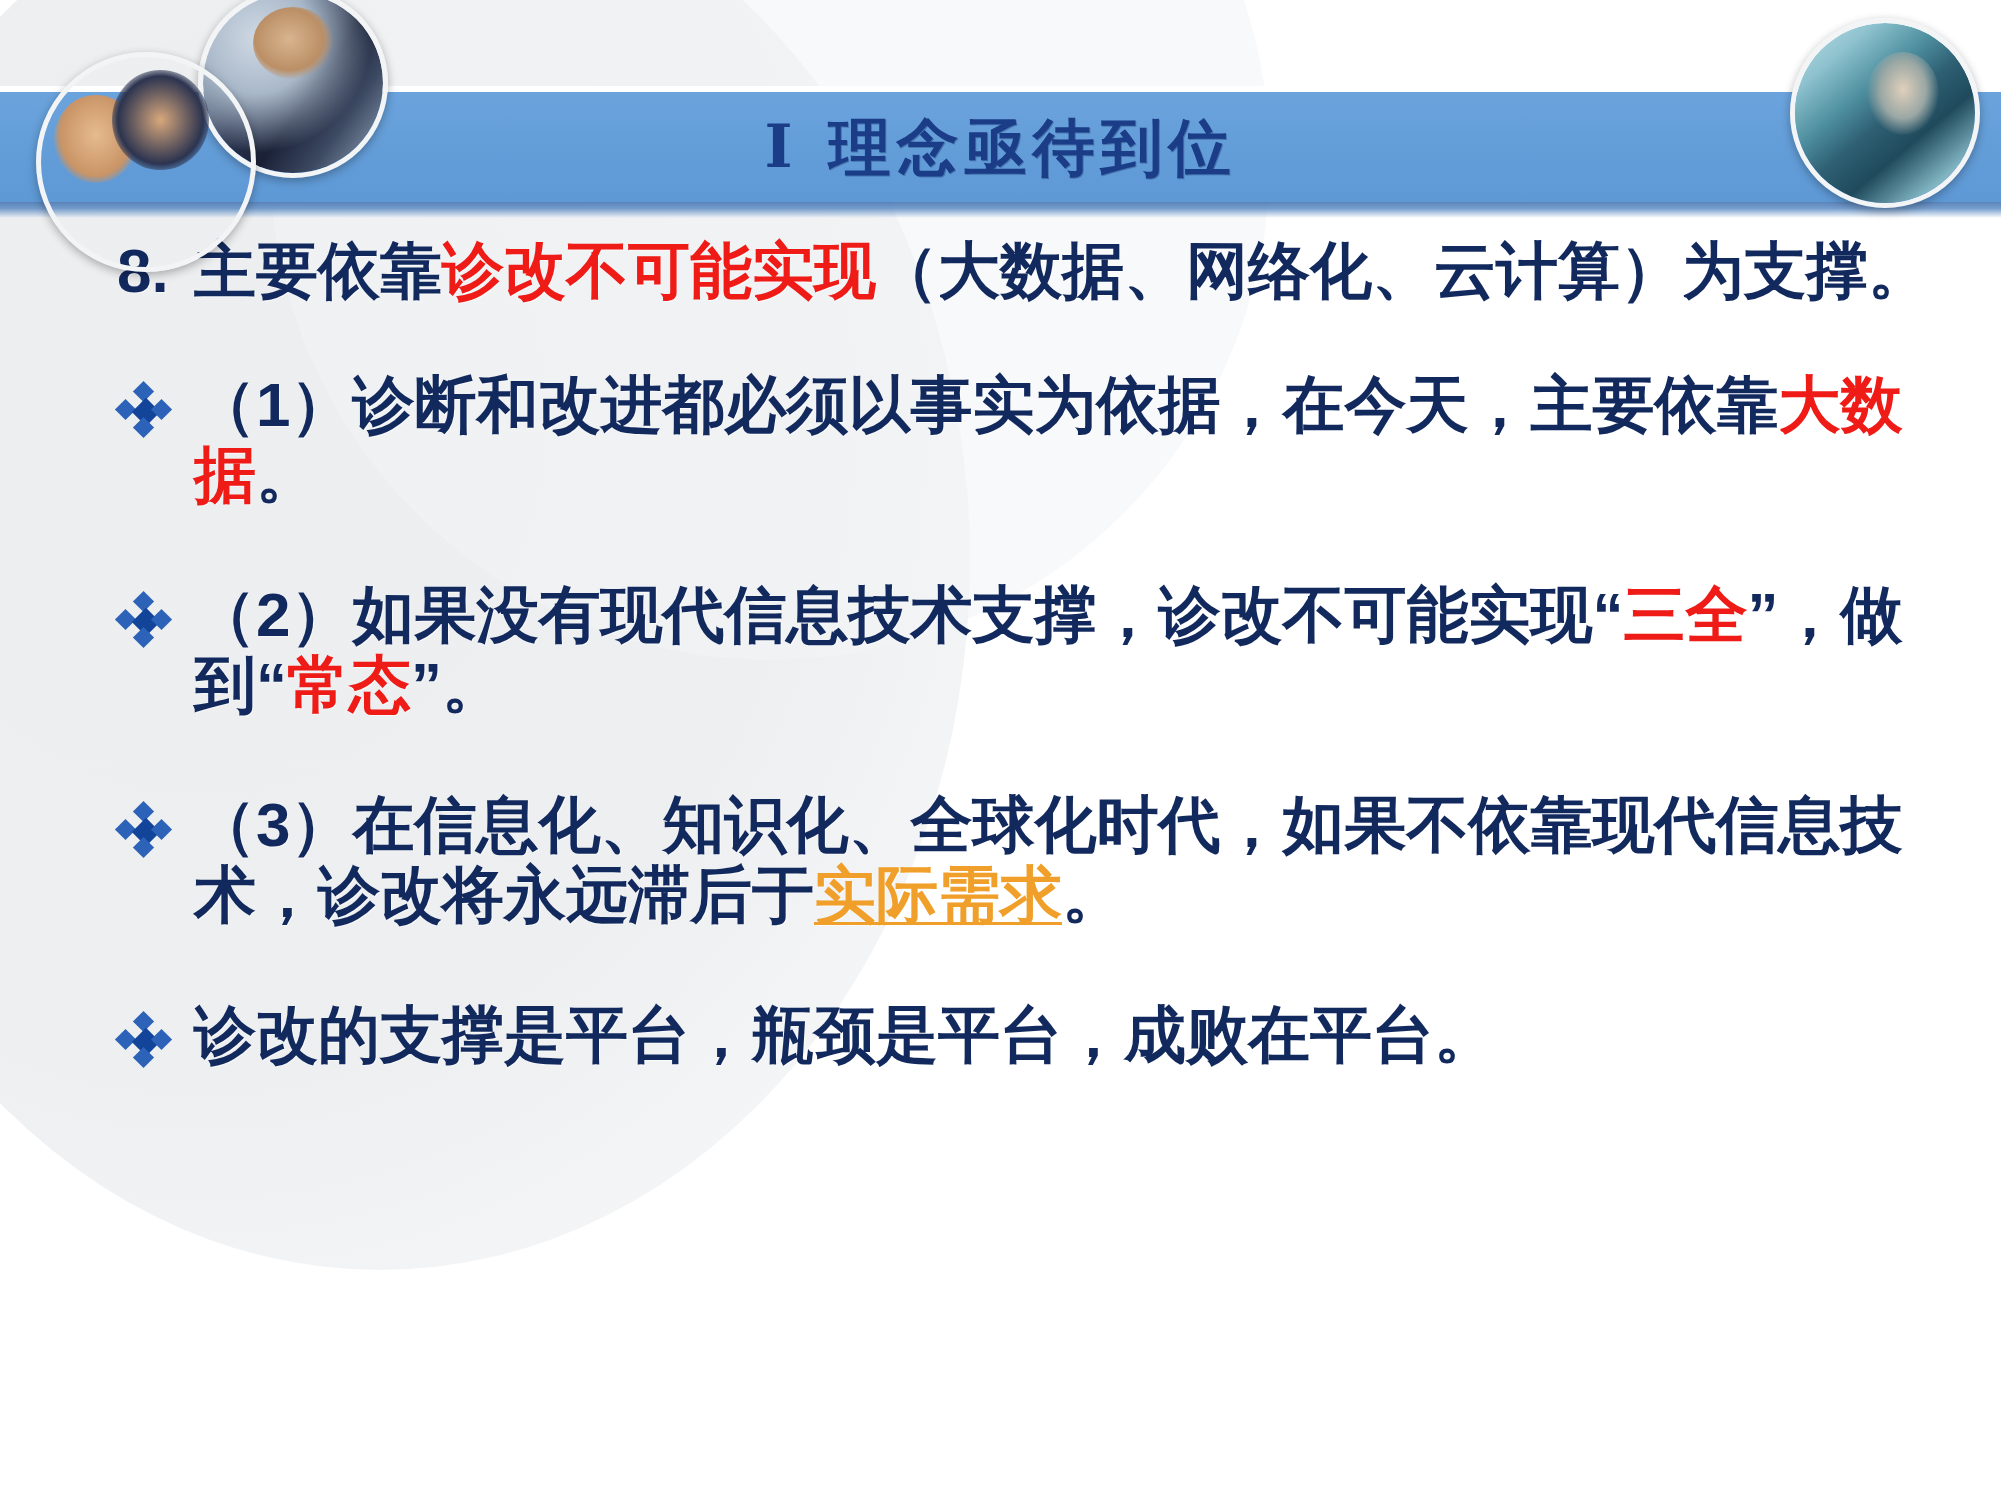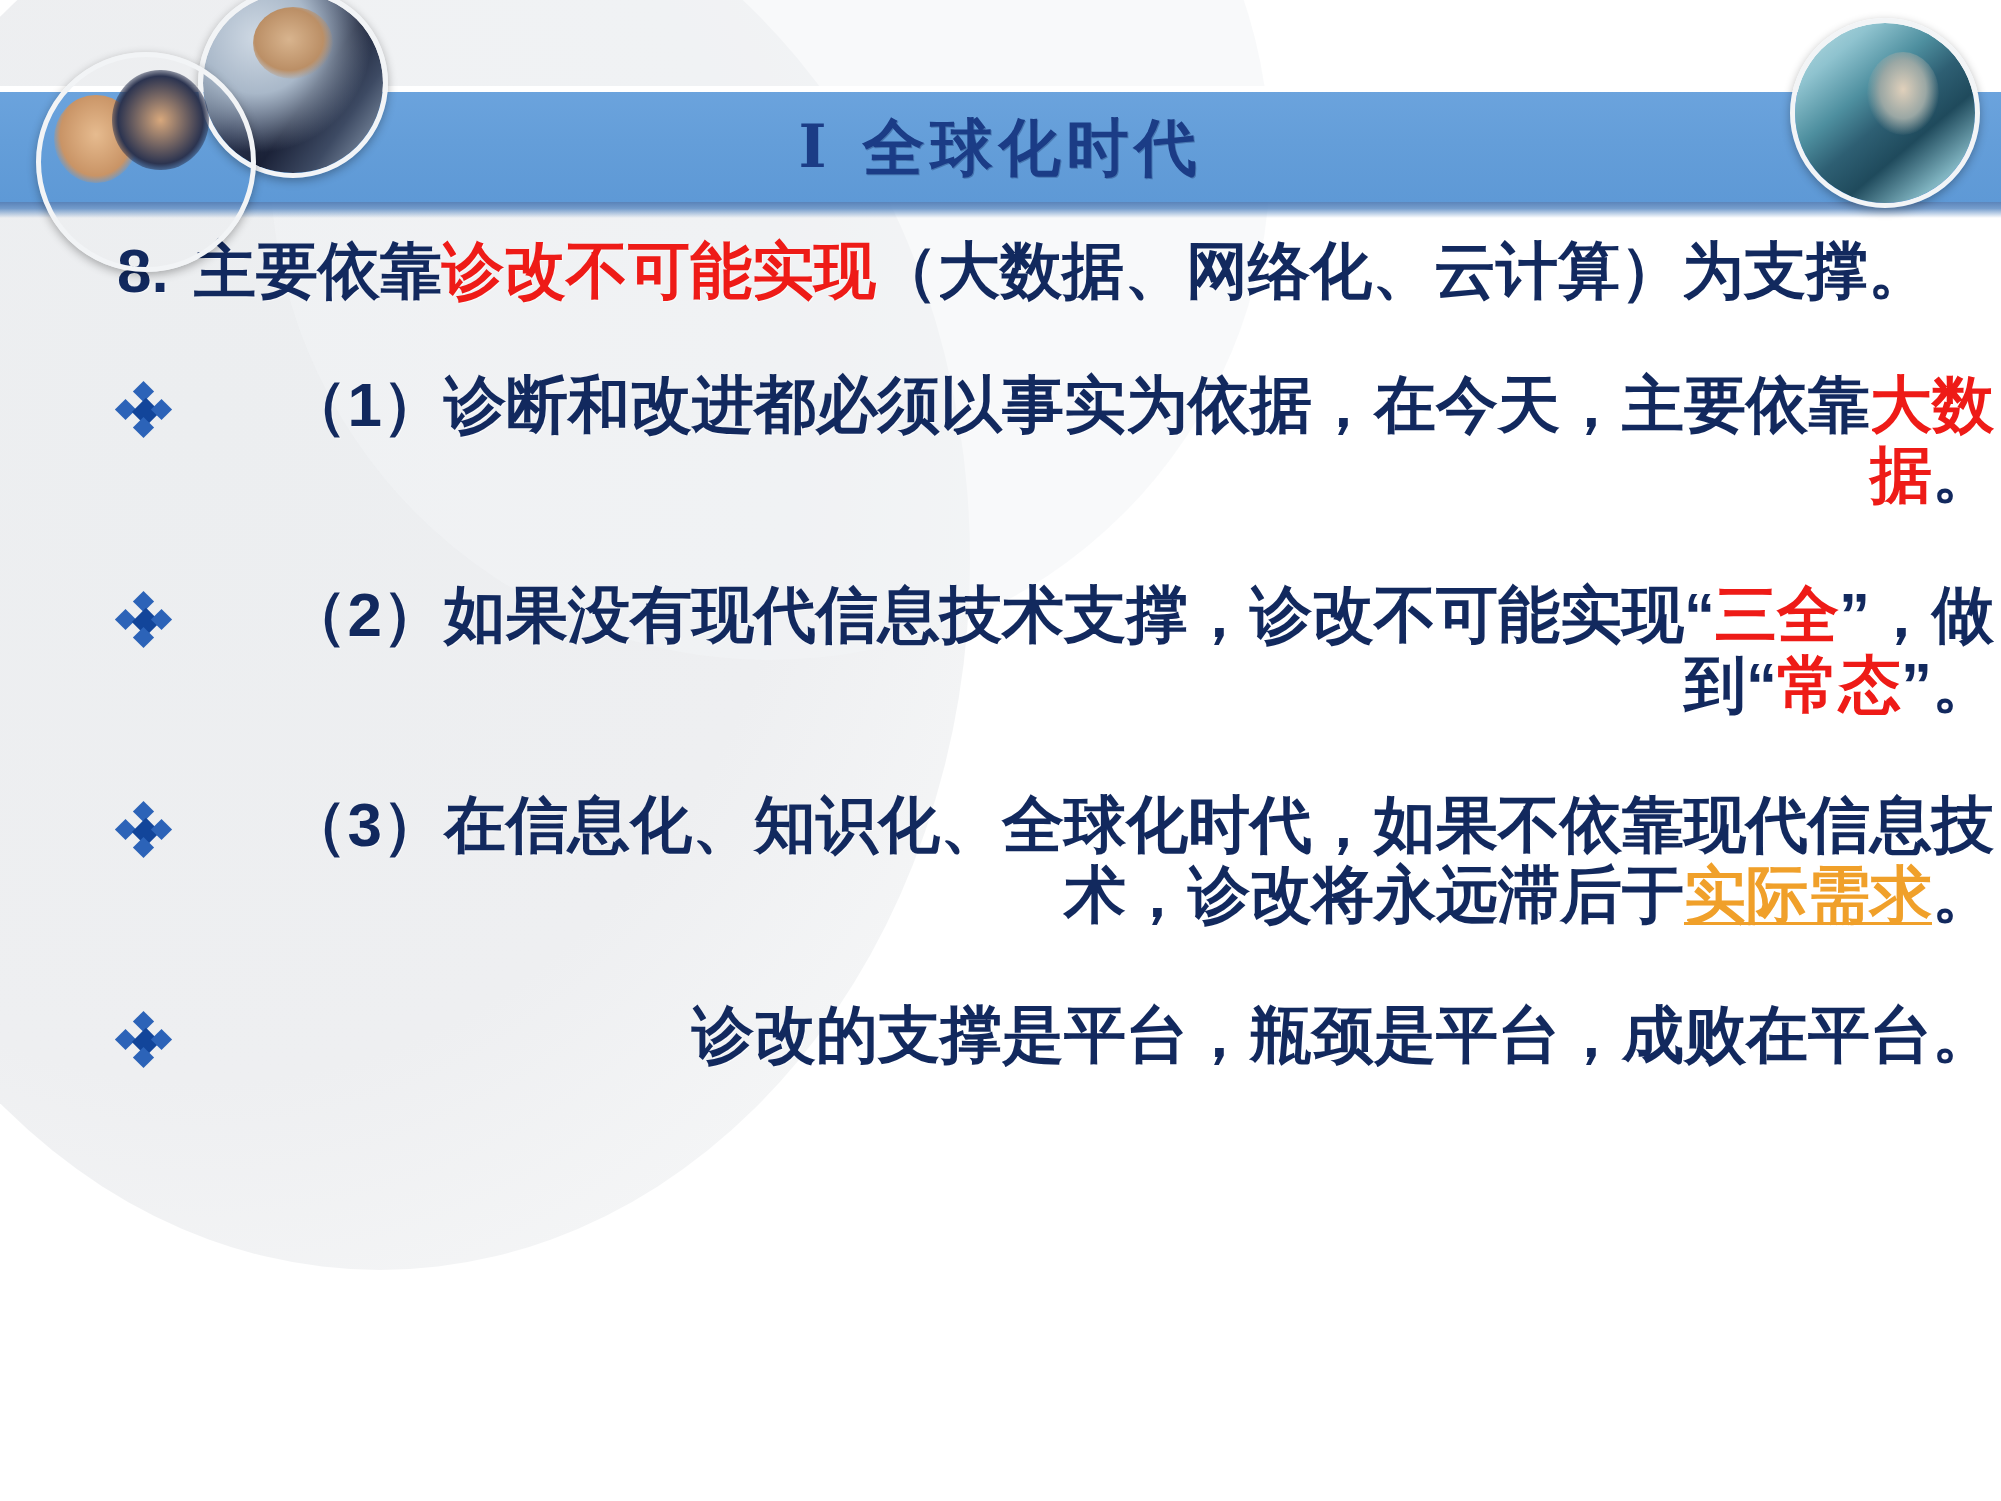--- a/index.html
+++ b/index.html
@@ -178,21 +178,20 @@
     width:76px;
     font-size:62px;
     color:#12295e;
   }
 
   .bullet-row{
     position:relative;
     margin-left:118px;
     width:1800px;
     padding-left:76px;
-    text-align:right;
   }
   .dia{
     position:absolute;
     left:2px;top:16px;
     width:52px;height:52px;
     z-index:4;
   }
   .dia i{
     position:absolute;
     display:block;
@@ -214,21 +213,21 @@
 
   <div class="bg-ellipse"></div>
   <div class="bg-ellipse2"></div>
 
   <div class="band-white"></div>
   <div class="band"></div>
   <div class="band-shadow"></div>
 
   <div class="title">
     <span class="roman">Ⅰ</span>
-    <span class="ttext">全球化时代</span>
+    <span class="ttext">理念亟待到位</span>
   </div>
 
   <div class="bubble" id="bub-top">
     <div class="inner"></div>
   </div>
   <div class="bubble" id="bub-left">
     <div class="inner"></div>
   </div>
   <div class="bubble" id="bub-right">
     <div class="inner"></div>

